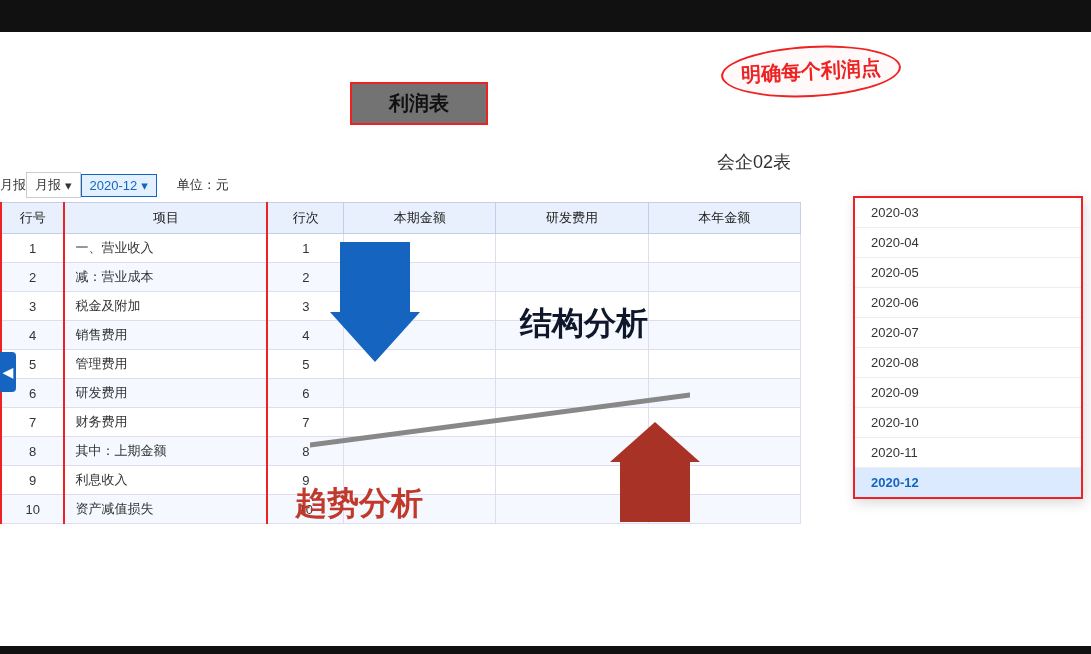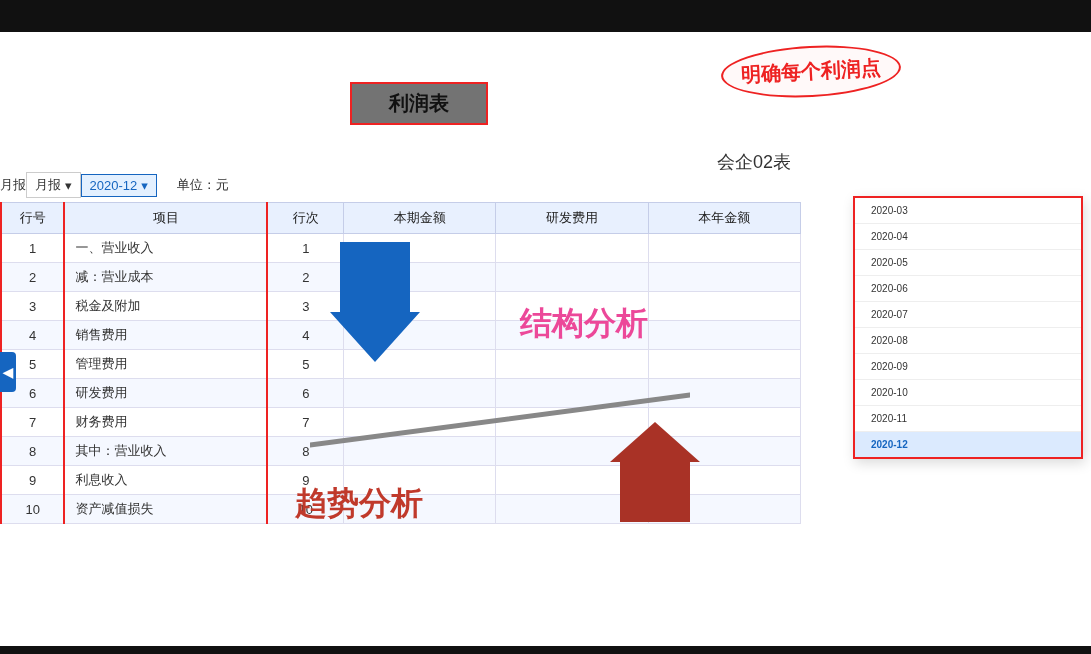--- a/index.html
+++ b/index.html
@@ -214,21 +214,21 @@
       width: 90px;
       height: 100px;
     }
 
     .label-structure {
       position: absolute;
       top: 270px;
       left: 520px;
       font-size: 32px;
       font-weight: bold;
-      color: #ec4899;
+      color: #0f172a;
       z-index: 8;
     }
 
     .label-trend {
       position: absolute;
       top: 450px;
       left: 295px;
       font-size: 32px;
       font-weight: bold;
       color: #c0392b;
@@ -250,21 +250,21 @@
       right: 8px;
       width: 230px;
       background: #fff;
       border: 2px solid #e22;
       box-shadow: 2px 4px 12px rgba(0,0,0,0.15);
       z-index: 20;
     }
 
     .dropdown-item {
       padding: 7px 16px;
-      font-size: 10px;
+      font-size: 13px;
       color: #333;
       cursor: pointer;
       border-bottom: 1px solid #eee;
     }
 
     .dropdown-item:last-child {
       border-bottom: none;
     }
 
     .dropdown-item.selected {
@@ -400,21 +400,21 @@
             <tr>
               <td class="left-col-border">7</td>
               <td class="left-col-border">财务费用</td>
               <td style="text-align: center;">7</td>
               <td></td>
               <td></td>
               <td></td>
             </tr>
             <tr>
               <td class="left-col-border">8</td>
-              <td class="left-col-border">其中：营业收入</td>
+              <td class="left-col-border">其中：上期金额</td>
               <td style="text-align: center;">8</td>
               <td></td>
               <td></td>
               <td></td>
             </tr>
             <tr>
               <td class="left-col-border">9</td>
               <td class="left-col-border">利息收入</td>
               <td style="text-align: center;">9</td>
               <td></td>

